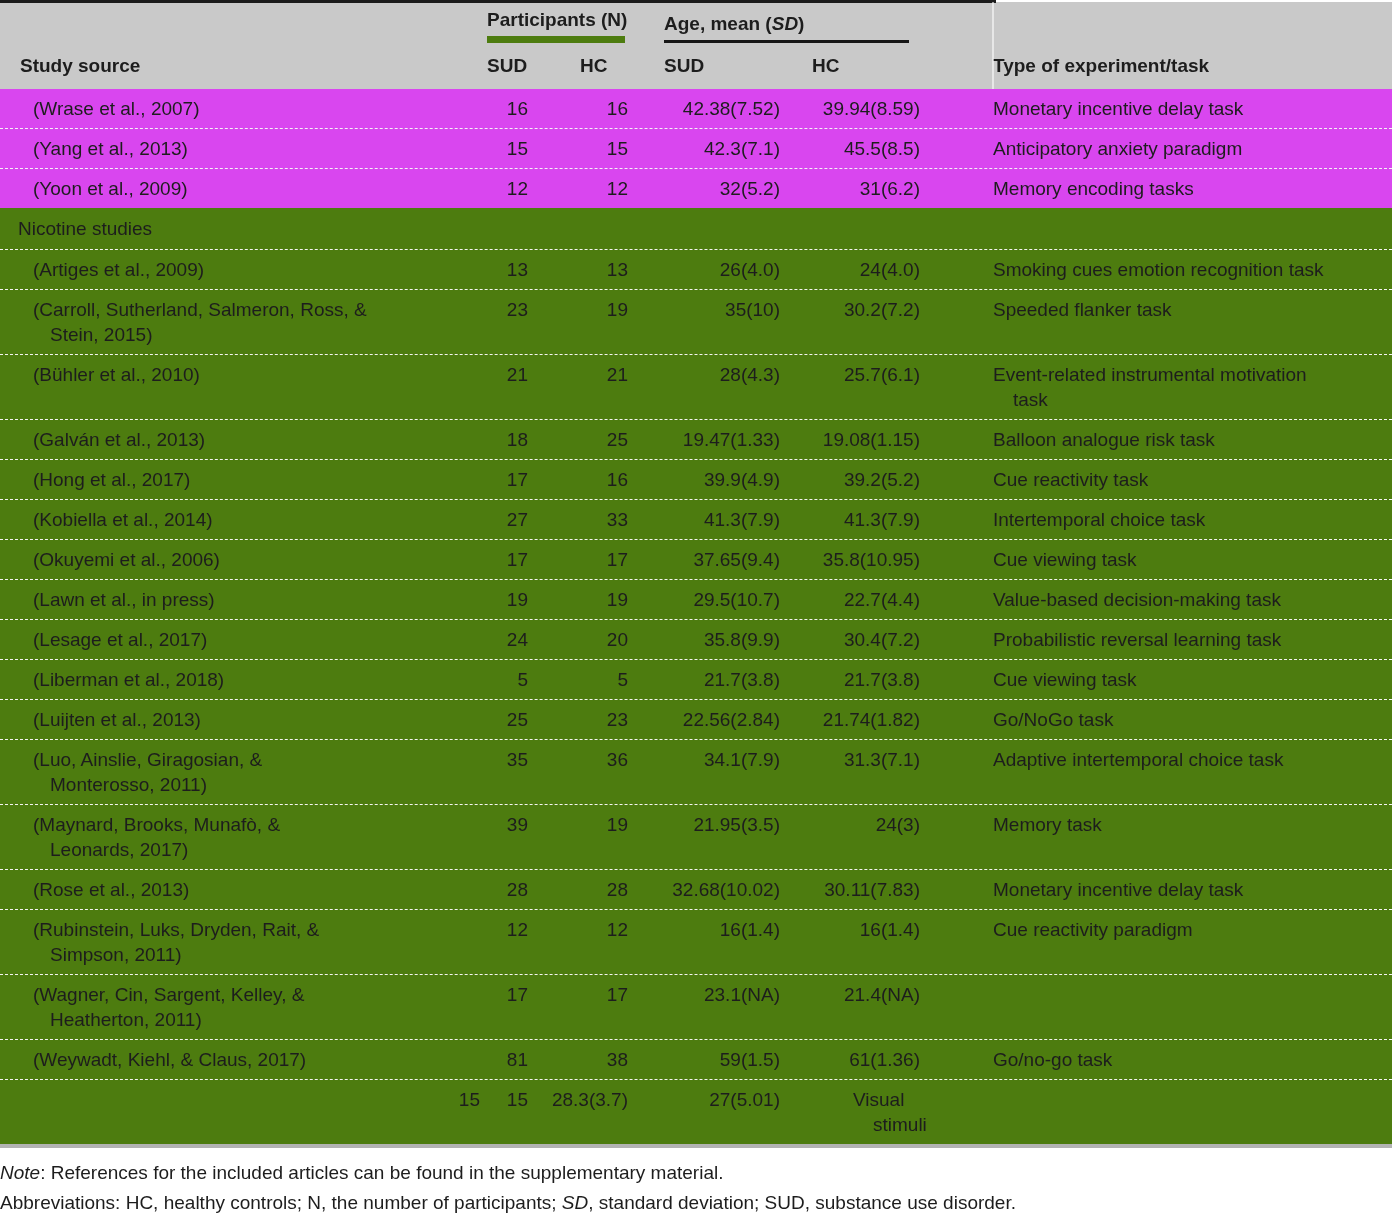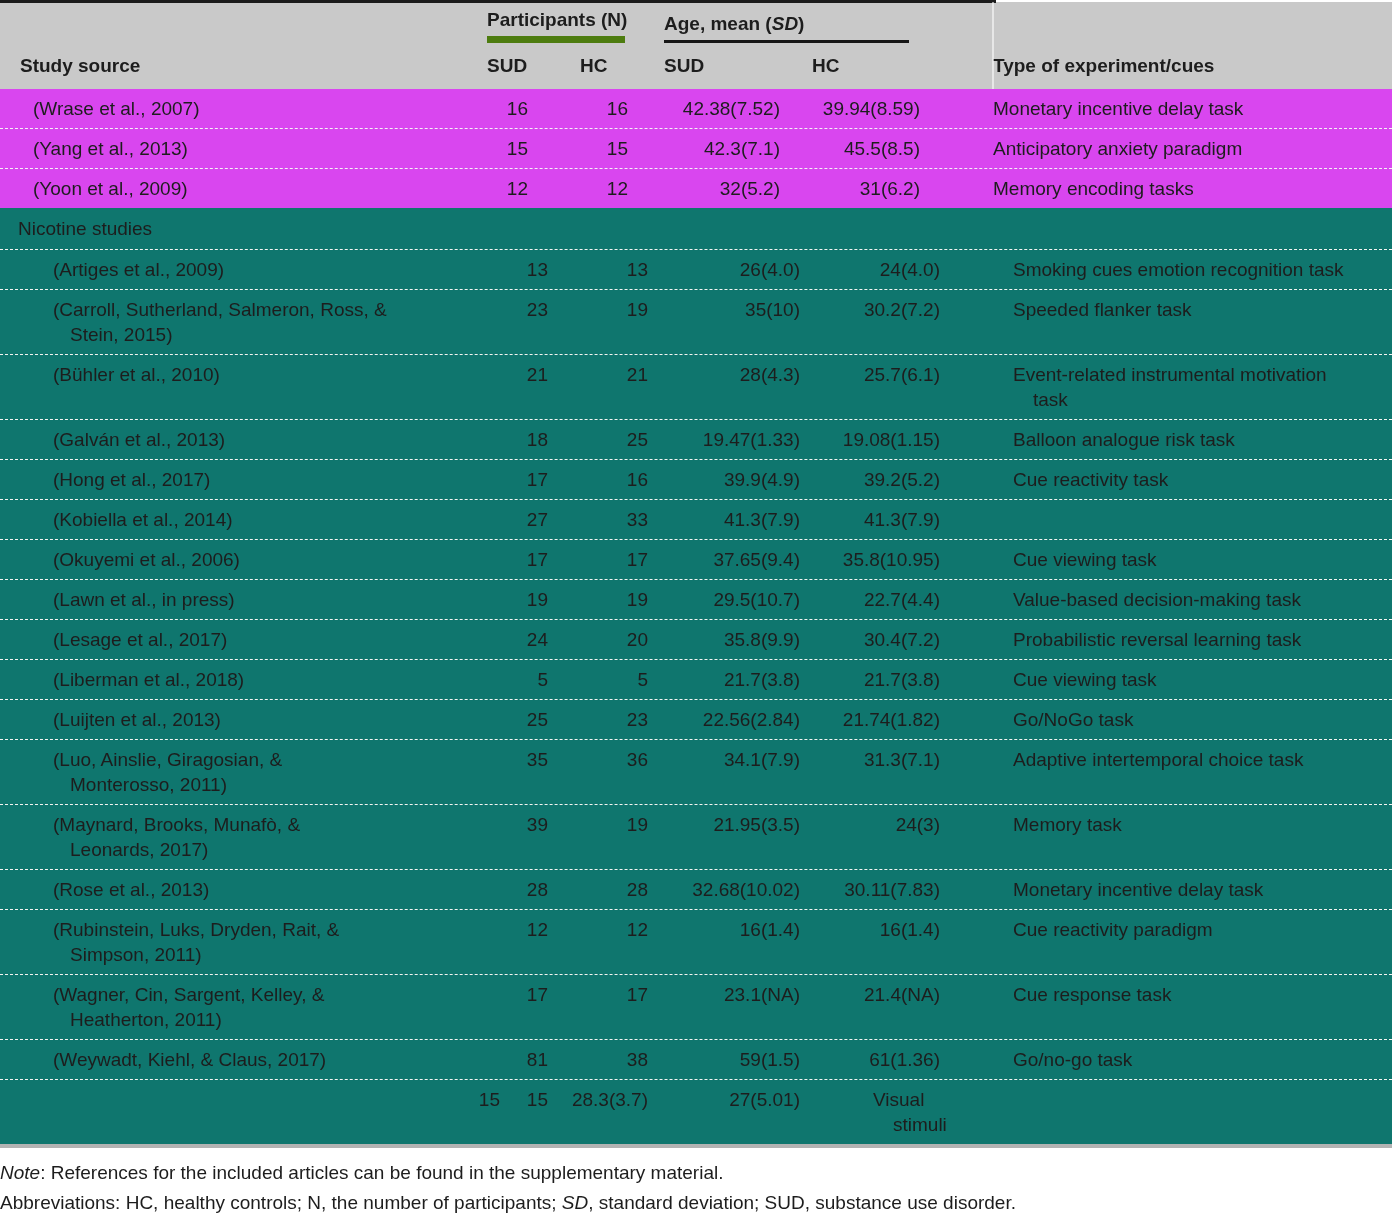--- a/index.html
+++ b/index.html
@@ -28,22 +28,22 @@
   .h-group-participants .grp { margin-left:7px;  width:138px; border-bottom:7px solid #4d7c0f; padding-bottom:5px; white-space:nowrap; }
   .h-group-age .grp          { margin-left:36px; width:245px; border-bottom:3px solid #161616; padding-bottom:5px; white-space:nowrap;margin-top:34px; }
   .h-sub { grid-row:2; align-self:center; }
   .h-nsud { grid-column:2; padding-left:7px; }
   .h-nhc  { grid-column:3; padding-left:52px; }
   .h-asud { grid-column:4; padding-left:36px; }
   .h-ahc  { grid-column:5; padding-left:32px; }
   .h-task { grid-column:6; padding-left:73px; }
   
   .section-white { background:#d946ef; }
-  .section-gray  { background:#0f766e; }
-  .section-gray > div + div { border-top:1px dashed #f4f4f1;padding-left:20px; }
+  .section-gray  { background:#4d7c0f; }
+  .section-gray > div + div { border-top:1px dashed #f4f4f1; }
   .section-white > div + div { border-top:1px dashed #f3f3f3; }
   .row { display:grid; grid-template-columns:480px 48px 100px 152px 140px 1fr; }
   .row > div { padding-top:7px; padding-bottom:7px; line-height:25px; }
   .srow { padding:8px 0 8px 18px; line-height:25px; }
   .c-source { padding-left:50px; text-indent:-17px; white-space:pre-line; }
   .num { text-align:right; }
   .c-task { padding-left:93px; text-indent:-20px; white-space:pre-line; }
   .bottom-rule { height:4px; background:#b3b3b3; }
   
   .footer { margin-top:10px; line-height:30px; }
@@ -67,21 +67,21 @@
   <div class="h-group-age">
     <div class="grp">
       <span>Age, mean (</span><i>SD</i><span>)</span>
     </div>
   </div>
 
   <div class="h-sub h-nsud">SUD</div>
   <div class="h-sub h-nhc">HC</div>
   <div class="h-sub h-asud">SUD</div>
   <div class="h-sub h-ahc">HC</div>
-  <div class="h-sub h-task">Type of experiment/cues</div>
+  <div class="h-sub h-task">Type of experiment/task</div>
 </div>
 
 <div>
     <div class="section-white">
       <div class="row">
         <div class="c-source">(Wrase et al., 2007)</div>
         <div class="num">16</div>
         <div class="num">16</div>
         <div class="num">42.38(7.52)</div>
         <div class="num">39.94(8.59)</div>
@@ -147,20 +147,21 @@
         <div class="num">39.9(4.9)</div>
         <div class="num">39.2(5.2)</div>
         <div class="c-task">Cue reactivity task</div>
       </div>
       <div class="row">
         <div class="c-source">(Kobiella et al., 2014)</div>
         <div class="num">27</div>
         <div class="num">33</div>
         <div class="num">41.3(7.9)</div>
         <div class="num">41.3(7.9)</div>
+        <div class="c-task">Intertemporal choice task</div>
       </div>
       <div class="row">
         <div class="c-source">(Okuyemi et al., 2006)</div>
         <div class="num">17</div>
         <div class="num">17</div>
         <div class="num">37.65(9.4)</div>
         <div class="num">35.8(10.95)</div>
         <div class="c-task">Cue viewing task</div>
       </div>
       <div class="row">
@@ -230,21 +231,20 @@
         <div class="num">16(1.4)</div>
         <div class="c-task">Cue reactivity paradigm</div>
       </div>
       <div class="row">
         <div class="c-source">(Wagner, Cin, Sargent, Kelley, &amp;
 Heatherton, 2011)</div>
         <div class="num">17</div>
         <div class="num">17</div>
         <div class="num">23.1(NA)</div>
         <div class="num">21.4(NA)</div>
-        <div class="c-task">Cue response task</div>
       </div>
       <div class="row">
         <div class="c-source">(Weywadt, Kiehl, &amp; Claus, 2017)</div>
         <div class="num">81</div>
         <div class="num">38</div>
         <div class="num">59(1.5)</div>
         <div class="num">61(1.36)</div>
         <div class="c-task">Go/no-go task</div>
       </div>
       <div class="row">

